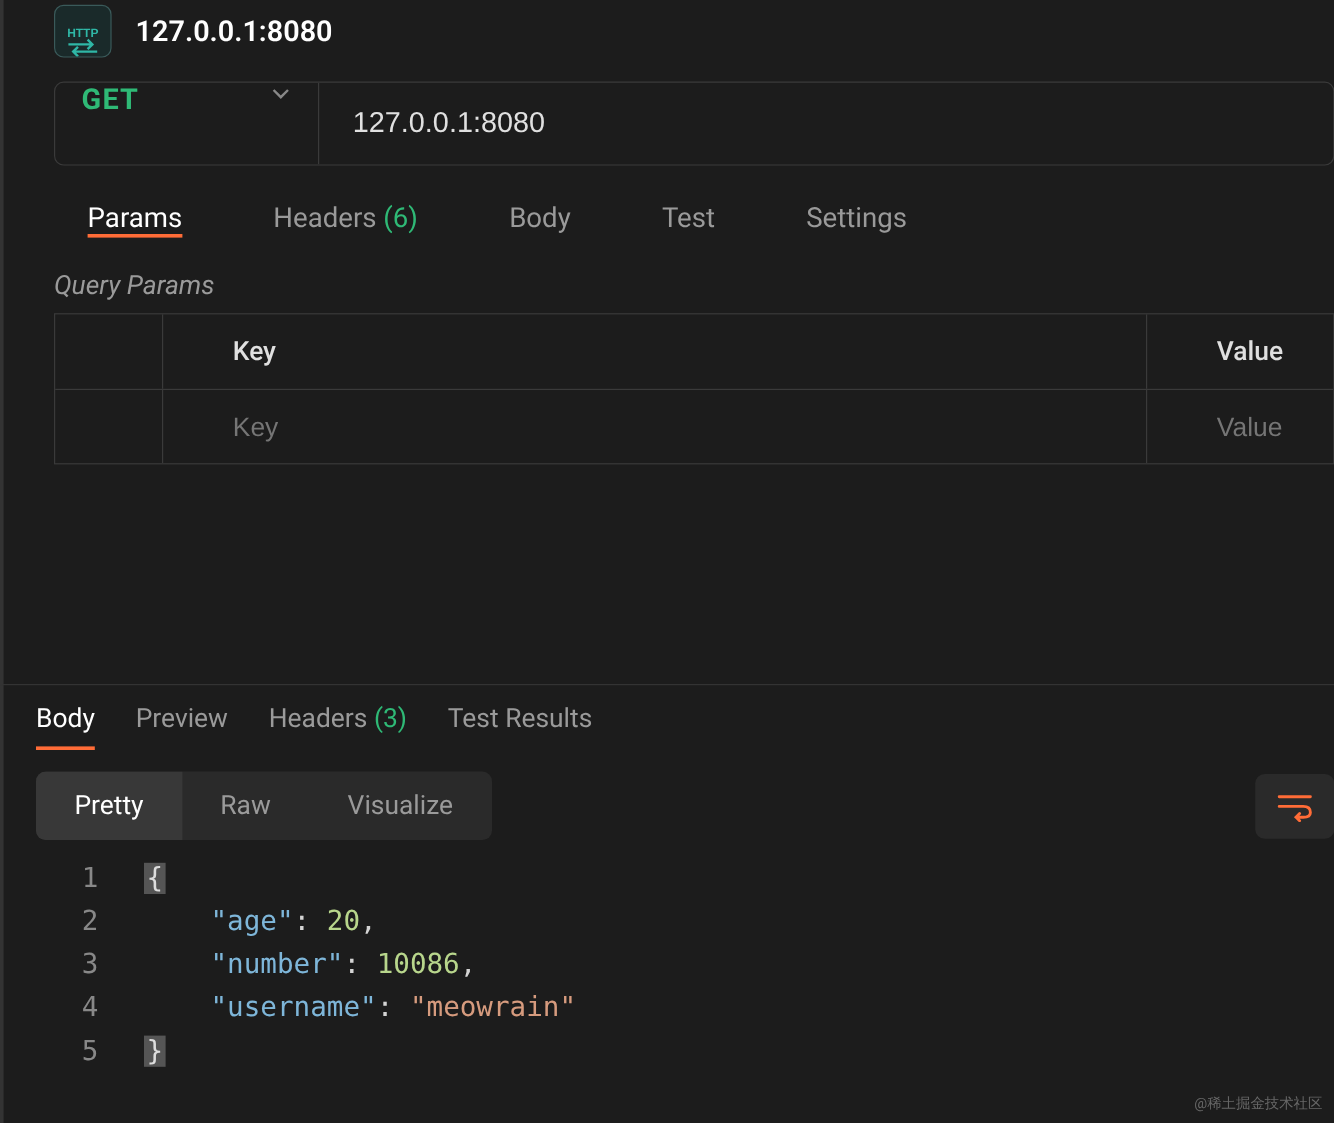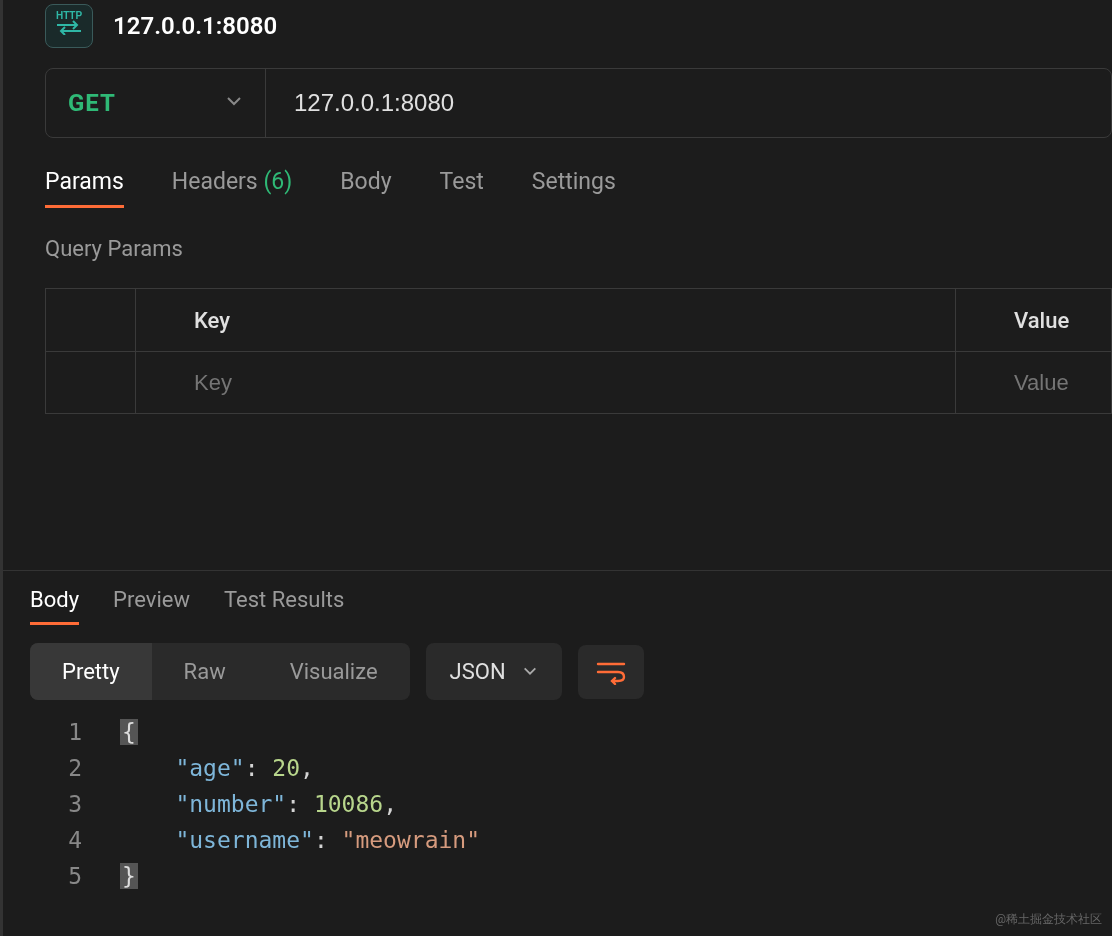--- a/index.html
+++ b/index.html
@@ -19,21 +19,21 @@
     display: flex;
     align-items: center;
     gap: 20px;
     padding: 4px 0 20px 0;
   }
   .http-icon-box {
     width: 48px; height: 44px;
     border: 1px solid #3a5a5a;
     border-radius: 8px;
     display: flex;
-    align-items: flex-start;
+    align-items: flex-end;
     justify-content: center;
     background: #1a2a2a;
   }
   .http-icon-box svg { width: 36px; height: 30px; }
   .page-title {
     font-size: 24px;
     font-weight: 600;
     color: #ffffff;
   }
 
@@ -41,21 +41,20 @@
   .request-bar {
     display: flex;
     border: 1px solid #3a3a3a;
     border-radius: 8px;
     height: 70px;
     margin-bottom: 30px;
     overflow: hidden;
   }
   .method-select {
     display: flex;
-    align-items: center;
     justify-content: space-between;
     padding: 0 22px;
     width: 220px;
     border-right: 1px solid #3a3a3a;
     cursor: pointer;
   }
   .method-label {
     color: #2fb976;
     font-weight: 700;
     font-size: 24px;
@@ -72,32 +71,33 @@
     padding: 0 28px;
   }
 
   
   .req-tabs {
     display: flex;
     gap: 48px;
     font-size: 23px;
     color: #9a9a9a;
   }
-  .req-tab { padding-bottom: 10px; cursor: pointer; white-space: nowrap; }
+  .req-tab { cursor: pointer; white-space: nowrap; margin-left: 28px; }
   .req-tab.active {
     color: #ffffff;
     border-bottom: 3px solid #ff6c37;
   }
   .badge-green { color: #2fb976; }
 
   
   .section-title {
     font-size: 22px;
     color: #9a9a9a;
-    margin: 28px 0 27px 0;
+    margin: 28px 0 10px 0;
+    font-style: italic;
   }
   .qp-table {
     border: 1px solid #3a3a3a;
   }
   .qp-row { display: flex; height: 62px; gap: 40px; }
   .qp-row + .qp-row { border-top: 1px solid #3a3a3a; }
   .qp-checkbox-cell {
     width: 90px;
     border-right: 1px solid #3a3a3a;
   }
@@ -135,20 +135,21 @@
   .resp-tab.active {
     color: #ffffff;
     border-bottom: 3px solid #ff6c37;
   }
 
   .resp-toolbar {
     display: flex;
     gap: 16px;
     margin-top: 18px;
     align-items: center;
+    justify-content: space-between;
   }
   .view-modes {
     display: flex;
     background: #2a2a2a;
     border-radius: 8px;
     overflow: hidden;
   }
   .view-mode {
     padding: 16px 32px;
     font-size: 22px;
@@ -264,37 +265,33 @@
         <input class="qp-input" placeholder="Value" style="">
       </div>
     </div>
   </div>
 </div>
 
 <div class="response-section">
   <div class="resp-tabs">
     <div class="resp-tab active">Body</div>
     <div class="resp-tab">Preview</div>
+    <div class="resp-tab">
+      <span>Headers</span>
+      <span class="badge-green">(3)</span>
+    </div>
     <div class="resp-tab">Test Results</div>
   </div>
 
   <div class="resp-toolbar">
     <div class="view-modes">
       <div class="view-mode active">Pretty</div>
       <div class="view-mode">Raw</div>
       <div class="view-mode">Visualize</div>
     </div>
-    <div class="format-select">
-      <span>JSON</span>
-      <span>
-        <svg width="16" height="16" viewBox="0 0 18 18">
-            <path d="M3 6 L9 12 L15 6" stroke="#aaa" stroke-width="2" fill="none"></path>
-          </svg>
-      </span>
-    </div>
     <div class="wrap-btn">
       <svg width="30" height="26" viewBox="0 0 30 26">
         <path d="M2 5 L28 5 M2 13 L22 13 Q28 13 28 18 Q28 22 22 22 L16 22 M19 19 L16 22 L19 25" stroke="#ff6c37" stroke-width="2.4" fill="none" stroke-linecap="round"></path>
       </svg>
     </div>
   </div>
 
   <div class="code-body">
     <div class="code-line">
       <div class="gutter">1</div>

